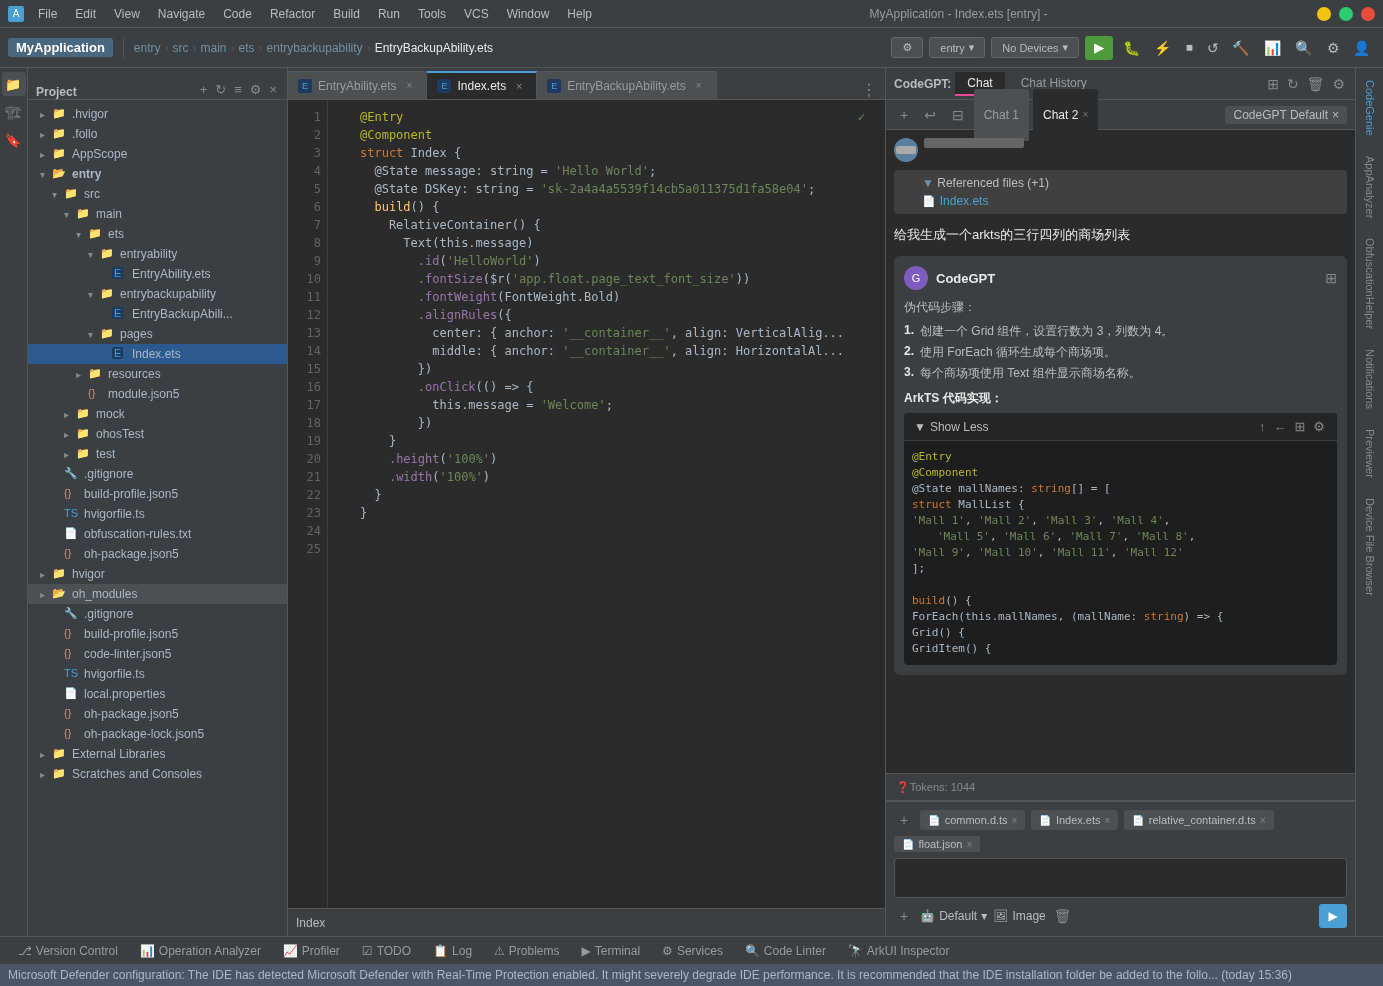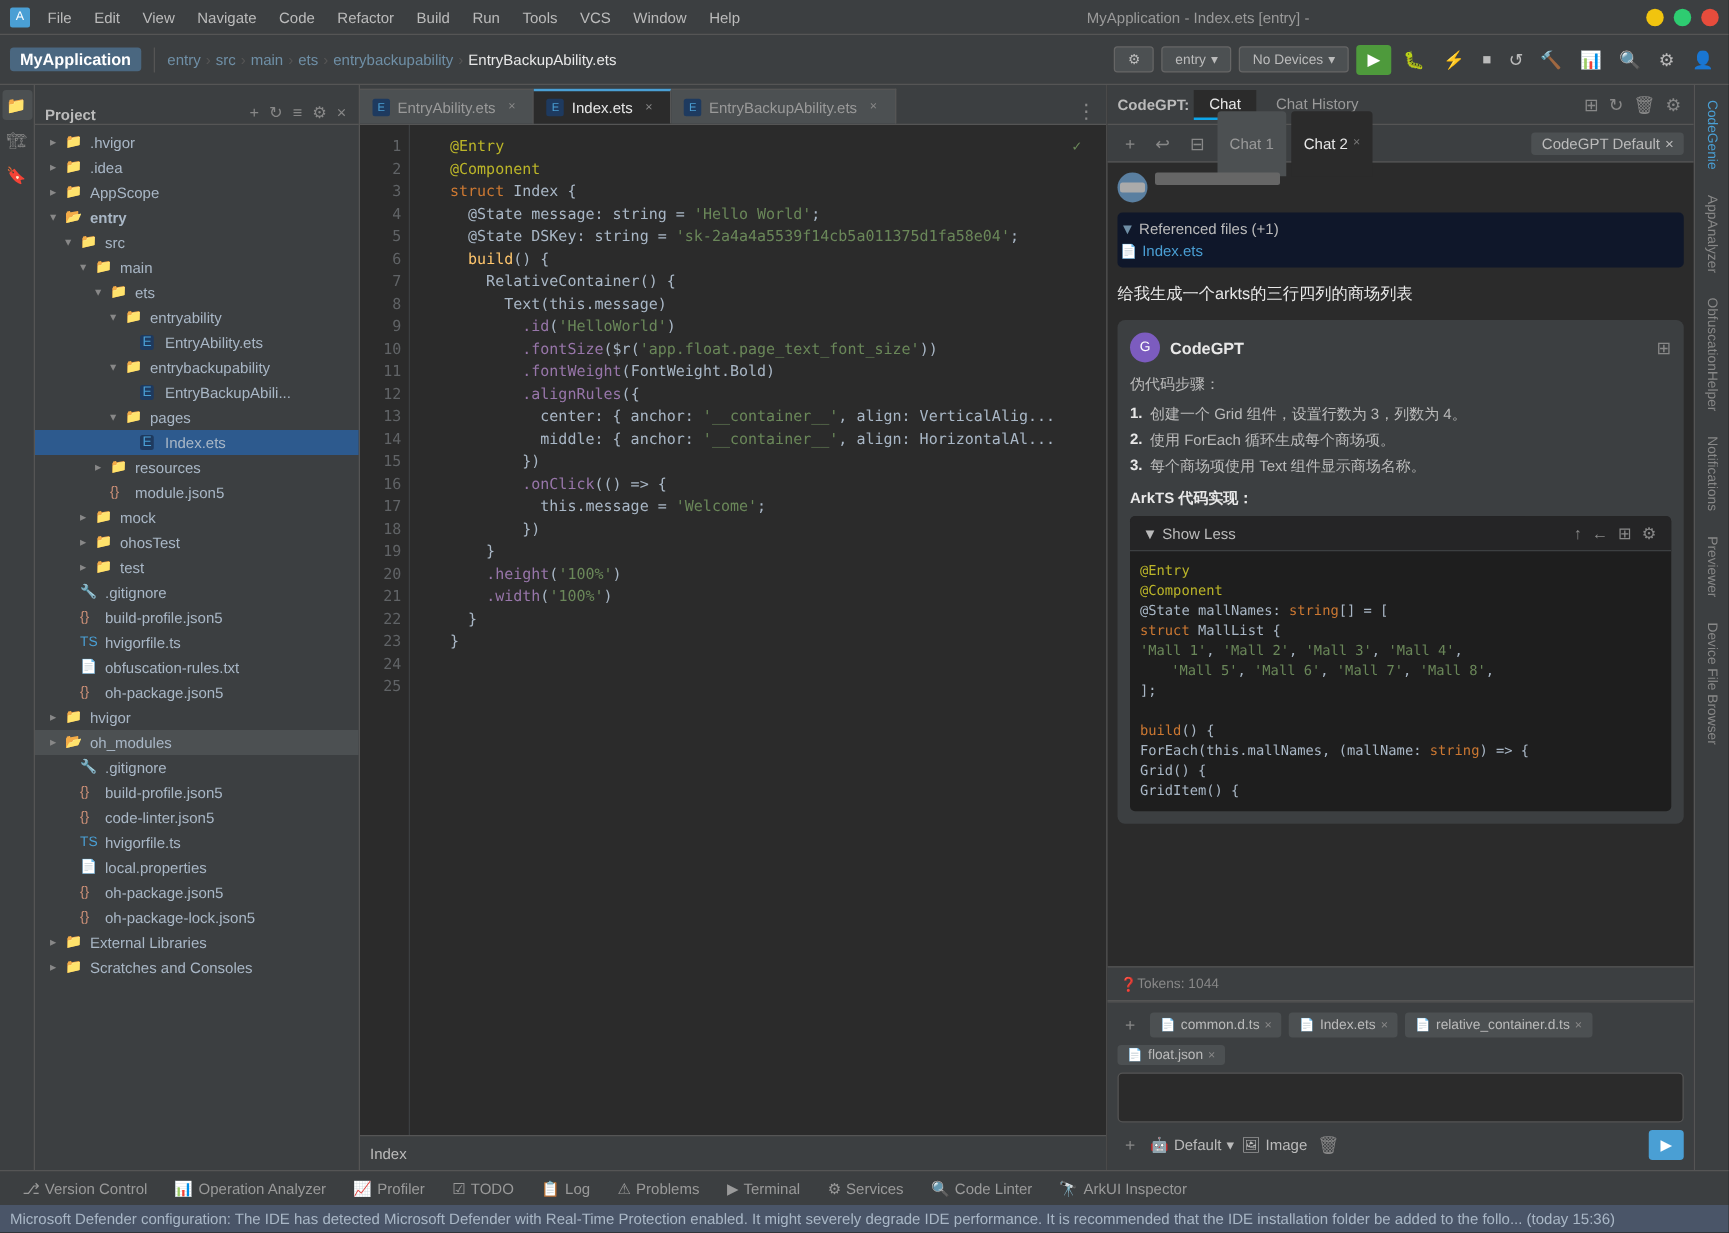--- a/index.html
+++ b/index.html
@@ -73,37 +73,37 @@
     .prop { color: #9876aa; }
     .ann { color: #bbb529; }
     .check-mark { color: #6a8759; float: right; margin-right: 8px; }
     .gutter-icons { width: 20px; background: #2b2b2b; flex-shrink: 0; }
 
     
     .right-panel { width: 470px; background: #2b2b2b; display: flex; flex-direction: column; border-left: 1px solid #555; flex-shrink: 0; }
     .right-panel-header { height: 32px; display: flex; align-items: center; padding: 0 8px; border-bottom: 1px solid #555; gap: 4px; background: #3c3f41; }
     .codegpt-label { font-size: 12px; font-weight: bold; color: #bbb; }
     .tab-btn { padding: 4px 12px; border: none; background: none; cursor: pointer; font-size: 12px; color: #9a9a9a; border-bottom: 2px solid transparent; }
-    .tab-btn.active { color: #e8e8e8; border-bottom: 2px solid #0ea5e9; background: #2b2b2b; }
+    .tab-btn.active { color: #e8e8e8; border-bottom: 2px solid #ec4899; background: #2b2b2b; }
     .right-panel-icons { margin-left: auto; display: flex; gap: 4px; }
     .rp-icon-btn { background: none; border: none; color: #888; cursor: pointer; font-size: 14px; padding: 2px; }
 
     
     .chat-tabs-row { height: 30px; display: flex; align-items: center; padding: 0 8px; border-bottom: 1px solid #555; gap: 4px; background: #3c3f41; }
     .new-chat-btn { background: none; border: none; color: #888; cursor: pointer; font-size: 14px; padding: 2px 6px; }
     .chat-tab { display: flex; align-items: center; padding: 19px 10px; background: #4c5052; border-radius: 3px 3px 0 0; font-size: 12px; color: #9a9a9a; cursor: pointer; gap: 4px; }
     .chat-tab.active { background: #2b2b2b; color: #e8e8e8; }
     .chat-tab-close { font-size: 10px; color: #777; }
     .codegpt-default-tab { display: flex; align-items: center; gap: 4px; margin-left: auto; font-size: 12px; color: #bbb; padding: 2px 8px; background: #4c5052; border-radius: 3px; }
 
     
     .chat-content { flex: 1; overflow-y: auto; padding: 8px; display: flex; flex-direction: column; gap: 8px; }
     .chat-user-msg { display: flex; align-items: flex-start; gap: 6px; }
     .chat-avatar { width: 24px; height: 24px; border-radius: 50%; background: #5a7fa0; flex-shrink: 0; display: flex; align-items: center; justify-content: center; font-size: 11px; color: #fff; }
-    .referenced-files { background: #0f172a; border-radius: 4px; padding: 6px 2px; font-size: 12px; color: #bbb; }
+    .referenced-files { background: #404040; border-radius: 4px; padding: 6px 28px; font-size: 12px; color: #bbb; }
     .ref-file { display: flex; align-items: center; gap: 4px; margin-top: 4px; font-size: 12px; color: #4a9fd4; }
     .user-prompt { font-size: 13px; color: #e8e8e8; padding: 4px 0; }
     .ai-response { background: #3c3f41; border-radius: 6px; padding: 10px; }
     .ai-header { display: flex; align-items: center; gap: 8px; margin-bottom: 8px; }
     .ai-logo { width: 24px; height: 24px; border-radius: 50%; background: #7c5cbf; display: flex; align-items: center; justify-content: center; font-size: 11px; color: #fff; }
     .ai-name { font-size: 13px; font-weight: bold; color: #e8e8e8; }
     .ai-copy-btn { margin-left: auto; background: none; border: none; color: #888; cursor: pointer; font-size: 14px; }
     .ai-text { font-size: 12px; color: #bbb; line-height: 1.6; }
     .ai-steps { margin: 6px 0; padding-left: 0; }
     .ai-step { display: flex; gap: 6px; margin-bottom: 4px; font-size: 12px; color: #bbb; }
@@ -237,21 +237,21 @@
     </div>
     <div class="tree" id="file-tree">
         <div class="tree-item" style="padding-left: 12px;">
           <span class="tree-arrow">▸</span>
           <span class="tree-icon"><span style="color:#dcb67a;font-size:11px;">📁</span></span>
           <span class="tree-label">.hvigor</span>
         </div>
         <div class="tree-item" style="padding-left: 12px;">
           <span class="tree-arrow">▸</span>
           <span class="tree-icon"><span style="color:#dcb67a;font-size:11px;">📁</span></span>
-          <span class="tree-label">.idea</span>
+          <span class="tree-label">.follo</span>
         </div>
         <div class="tree-item" style="padding-left: 12px;">
           <span class="tree-arrow">▸</span>
           <span class="tree-icon"><span style="color:#dcb67a;font-size:11px;">📁</span></span>
           <span class="tree-label">AppScope</span>
         </div>
         <div class="tree-item" style="padding-left: 12px;">
           <span class="tree-arrow">▾</span>
           <span class="tree-icon"><span style="color:#dcb67a;font-size:11px;">📂</span></span>
           <span class="tree-label" style="font-weight: bold;">entry</span>
@@ -556,20 +556,21 @@
               <button class="code-action-btn">⚙</button>
             </div>
           </div>
           <div class="code-block-content" id="code-block-content">
               <div style="line-height: 16px;"><span style="color:#bbb529;">@Entry</span></div>
               <div style="line-height: 16px;"><span style="color:#bbb529;">@Component</span></div>
               <div style="line-height: 16px;">  @State mallNames: <span style="color:#cc7832;">string</span>[] = [</div>
               <div style="line-height: 16px;"><span style="color:#cc7832;">struct</span> MallList {</div>
               <div style="line-height: 16px;">    <span style="color:#6a8759;">'Mall 1'</span>, <span style="color:#6a8759;">'Mall 2'</span>, <span style="color:#6a8759;">'Mall 3'</span>, <span style="color:#6a8759;">'Mall 4'</span>,</div>
               <div style="line-height: 16px; margin-left: 25px;">    <span style="color:#6a8759;">'Mall 5'</span>, <span style="color:#6a8759;">'Mall 6'</span>, <span style="color:#6a8759;">'Mall 7'</span>, <span style="color:#6a8759;">'Mall 8'</span>,</div>
+              <div style="line-height: 16px;">    <span style="color:#6a8759;">'Mall 9'</span>, <span style="color:#6a8759;">'Mall 10'</span>, <span style="color:#6a8759;">'Mall 11'</span>, <span style="color:#6a8759;">'Mall 12'</span></div>
               <div style="line-height: 16px;">  ];</div>
               <div style="line-height: 16px;">&nbsp;</div>
               <div style="line-height: 16px;">  <span style="color:#cc7832;">build</span>() {</div>
               <div style="line-height: 16px;">      ForEach(this.mallNames, (mallName: <span style="color:#cc7832;">string</span>) =&gt; {</div>
               <div style="line-height: 16px;">    Grid() {</div>
               <div style="line-height: 16px;">        GridItem() {</div>
             </div>
         </div>
       </div>
 

